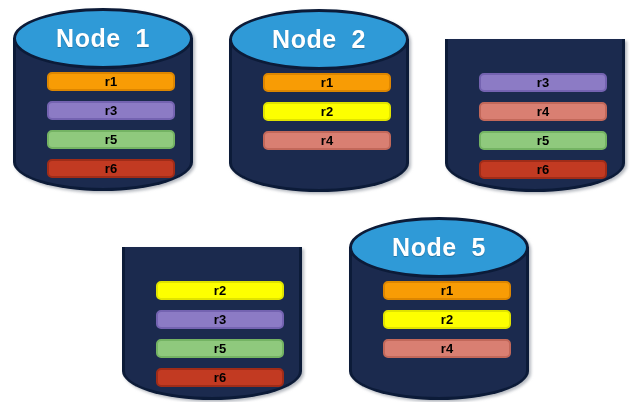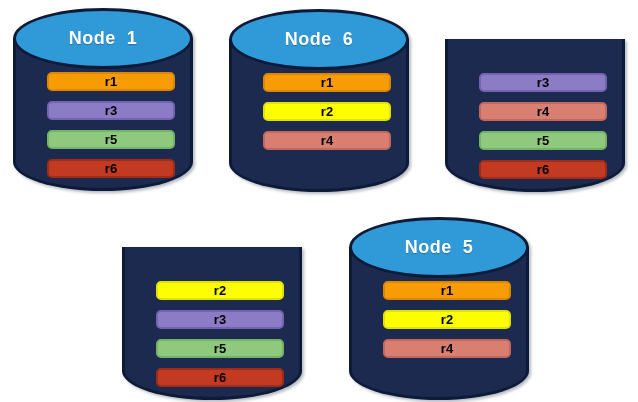--- a/index.html
+++ b/index.html
@@ -50,21 +50,21 @@
     border: 3px solid var(--cylinder-outline, #0C1B38);
     box-sizing: border-box;
     border-radius: 50%;
     z-index: 2;
     display: flex;
     align-items: center;
     justify-content: center;
   }
   .cyl-title {
     color: var(--title-text, #ffffff);
-    font-size: 18px;
+    font-size: 25px;
     font-weight: bold;
     white-space: pre;
     letter-spacing: 0.5px;
     text-shadow: 0 1px 1px rgba(0,0,0,0.25);
   }
   .replica-list {
     position: absolute;
     top: 64px; left: 0; right: 0;
     z-index: 3;
     padding-left: 16px;
@@ -98,21 +98,21 @@
           <div class="bar" style="background: rgb(140, 123, 197); border-color: rgb(116, 99, 177);">r3</div>
           <div class="bar" style="background: rgb(143, 201, 125); border-color: rgb(116, 179, 99);">r5</div>
           <div class="bar" style="background: rgb(194, 58, 34); border-color: rgb(160, 44, 24);">r6</div>
         </div>
   </div>
 </div>
   <div class="node-host node-pos-1">
   <div class="cylinder">
     <div class="cyl-body"></div>
     <div class="cyl-top">
-      <span class="cyl-title">Node  6</span>
+      <span class="cyl-title">Node  2</span>
     </div>
     <div class="replica-list">
           <div class="bar" style="background: rgb(248, 156, 5); border-color: rgb(221, 134, 0);">r1</div>
           <div class="bar" style="background: rgb(253, 255, 0); border-color: rgb(224, 227, 0);">r2</div>
           <div class="bar" style="background: rgb(217, 127, 114); border-color: rgb(194, 104, 90);">r4</div>
         </div>
   </div>
 </div>
   <div class="node-host node-pos-2">
   <div class="cylinder">

